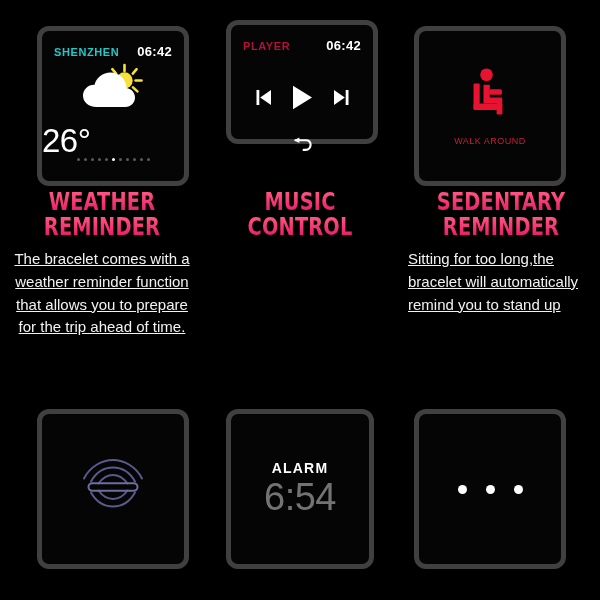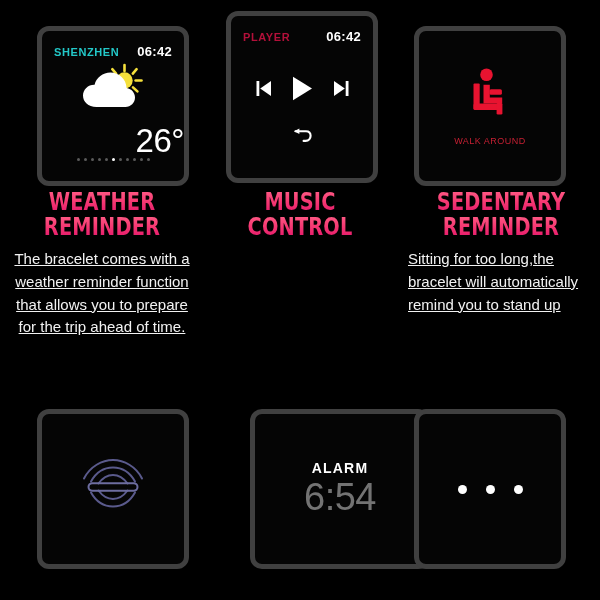--- a/index.html
+++ b/index.html
@@ -27,26 +27,26 @@
   
   .watch {
     position: absolute;
     background: #050505;
     border: 5px solid #404040;
     border-radius: 12px;
   }
 
   
   .w-weather  { left: 37px;  top: 26px;  width: 152px; height: 160px; }
-  .w-music    { left: 226px; top: 11px;  width: 152px; height: 172px; }
+  .w-music    { left: 226px; top: 20px;  width: 152px; height: 124px; }
   .w-sed      { left: 414px; top: 26px;  width: 152px; height: 160px; }
 
   
   .w-vibe     { left: 37px;  top: 409px; width: 152px; height: 160px; }
-  .w-alarm    { left: 226px; top: 409px; width: 180px; height: 160px; margin-left: 24px; }
+  .w-alarm    { left: 226px; top: 409px; width: 148px; height: 160px; }
   .w-dots     { left: 414px; top: 409px; width: 152px; height: 160px; }
 
   
   .wx-top {
     position: absolute;
     top: 13px; left: 12px; right: 12px;
     display: flex;
     align-items: baseline;
     justify-content: space-between;
   }
@@ -64,21 +64,21 @@
   }
   .wx-icon {
     position: absolute;
     top: 32px; left: 0; right: 0;
     display: flex;
     justify-content: center;
   }
   .wx-temp {
     position: absolute;
     top: 93px; left: 0; right: 0;
-    text-align: right;
+    text-align: left;
     font-size: 33px;
     font-weight: normal;
     color: #ffffff;
     letter-spacing: -0.5px;
     line-height: 1;
   }
   .wx-dots {
     position: absolute;
     bottom: 20px; left: 0; right: 0;
     display: flex;

